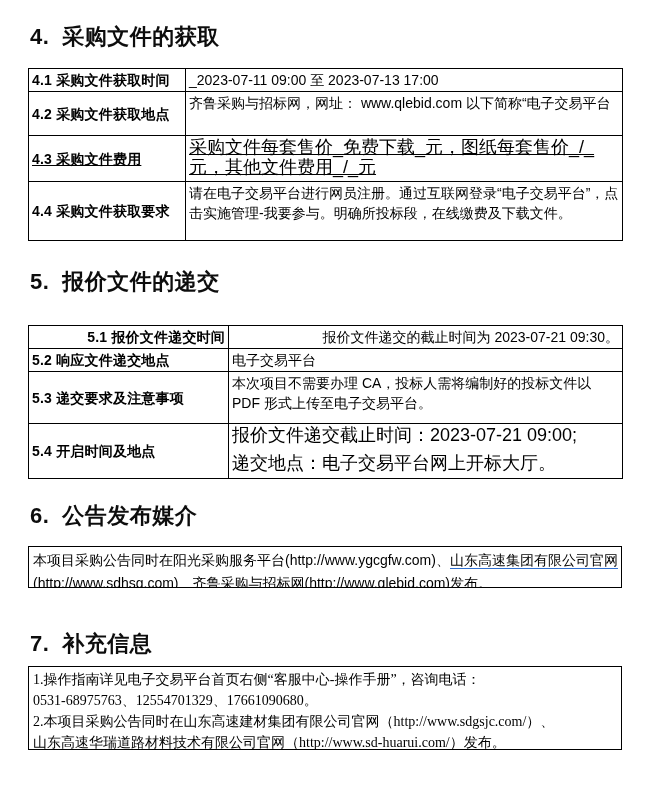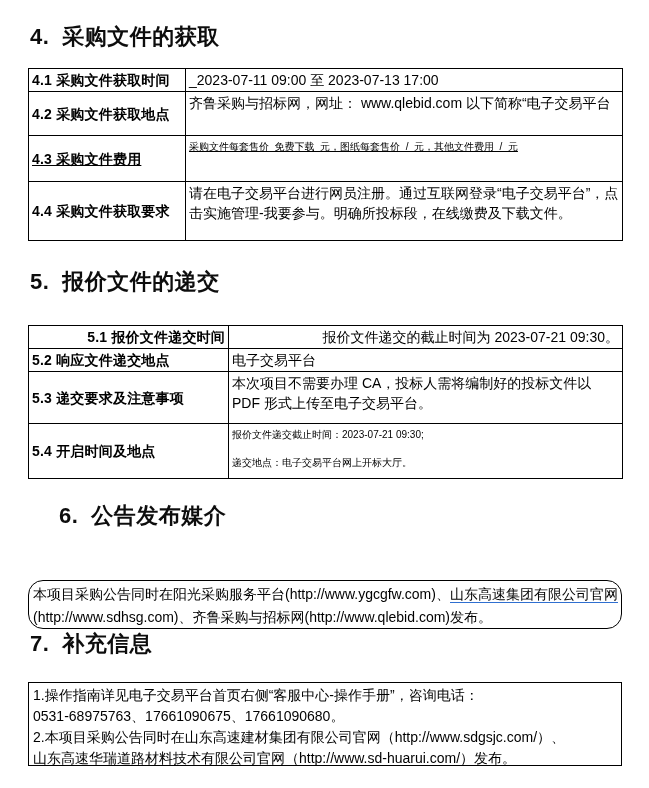--- a/index.html
+++ b/index.html
@@ -35,21 +35,21 @@
     padding: 1px 3px;
     overflow: hidden;
   }
   td.lbl {
     font-weight: 700;
     vertical-align: middle;
     font-size: 13.5px;
     letter-spacing: 0.2px;
   }
   td.val { vertical-align: top; }
-  td.val.small { font-size: 10px; }
+  td.val.small { font-size: 18px; }
   td.val.padded { padding-left: 17px; }
   .gap8 { height: 8px; }
   .doc-box {
     position: absolute;
     left: 28px;
     width: 594px;
     border: 1px solid #000000;
     font-size: 14px;
     padding: 2px 4px;
     overflow: hidden;
@@ -63,24 +63,24 @@
     cursor: pointer;
   }
   .dbl-underline {
     border-bottom: 3px double #2f6fd0;
   }
   
   #h4   { top: 22px; }
   #tbl4 { top: 68px; }
   #h5   { top: 267px; }
   #tbl5 { top: 325px; }
-  #h6   { top: 501px; margin-left: 29px; }
-  #box6 { top: 580px; height: 49px; border-radius: 15px; }
+  #h6   { top: 501px; }
+  #box6 { top: 546px; height: 42px; }
   #h7   { top: 629px; }
-  #box7 { top: 682px; height: 84px; }
+  #box7 { top: 666px; height: 84px; font-family: Liberation Serif, serif; }
 
   
   #tbl4 tr:nth-child(1) { height: 22px; }
   #tbl4 tr:nth-child(2) { height: 44px; }
   #tbl4 tr:nth-child(3) { height: 46px; text-decoration: underline; }
   #tbl4 tr:nth-child(4) { height: 59px; }
   #tbl5 tr:nth-child(1) { height: 23px; text-align: right; }
   #tbl5 tr:nth-child(2) { height: 23px; padding-left: 17px; }
   #tbl5 tr:nth-child(3) { height: 52px; }
   #tbl5 tr:nth-child(4) { height: 55px; }
@@ -135,21 +135,21 @@
     <td class="lbl">5.2 响应文件递交地点</td>
     <td class="val">电子交易平台</td>
   </tr>
   <tr>
     <td class="lbl">5.3 递交要求及注意事项</td>
     <td class="val">本次项目不需要办理 CA，投标人需将编制好的投标文件以 PDF 形式上传至电子交易平台。</td>
   </tr>
   <tr>
     <td class="lbl">5.4 开启时间及地点</td>
     <td class="val small">
-      <div>报价文件递交截止时间：2023-07-21 09:30;</div>
+      <div>报价文件递交截止时间：2023-07-21 09:00;</div>
       <div class="gap8"></div>
       <div>递交地点：电子交易平台网上开标大厅。</div>
     </td>
   </tr>
 </tbody>
   </table>
 
 <div class="heading" id="h6">
   <span class="num">6.</span><span>公告发布媒介</span>
 </div>
@@ -160,18 +160,18 @@
   </div>
   <div class="line">(http://www.sdhsg.com)、齐鲁采购与招标网(http://www.qlebid.com)发布。</div>
 </div>
 
 <div class="heading" id="h7">
   <span class="num">7.</span><span>补充信息</span>
 </div>
 
 <div class="doc-box tight" id="box7">
   <div class="line">1.操作指南详见电子交易平台首页右侧“客服中心-操作手册”，咨询电话：</div>
-  <div class="line">0531-68975763、17661090675、17661090680。</div>
+  <div class="line">0531-68975763、12554701329、17661090680。</div>
   <div class="line">2.本项目采购公告同时在山东高速建材集团有限公司官网（http://www.sdgsjc.com/）、</div>
   <div class="line">
     <span>山东高速华</span><span class="dbl-underline">瑞道路</span><span>材料技术有限公司官网（http://www.sd-huarui.com/）发布。</span>
   </div>
 </div>
 
 </body></html>

